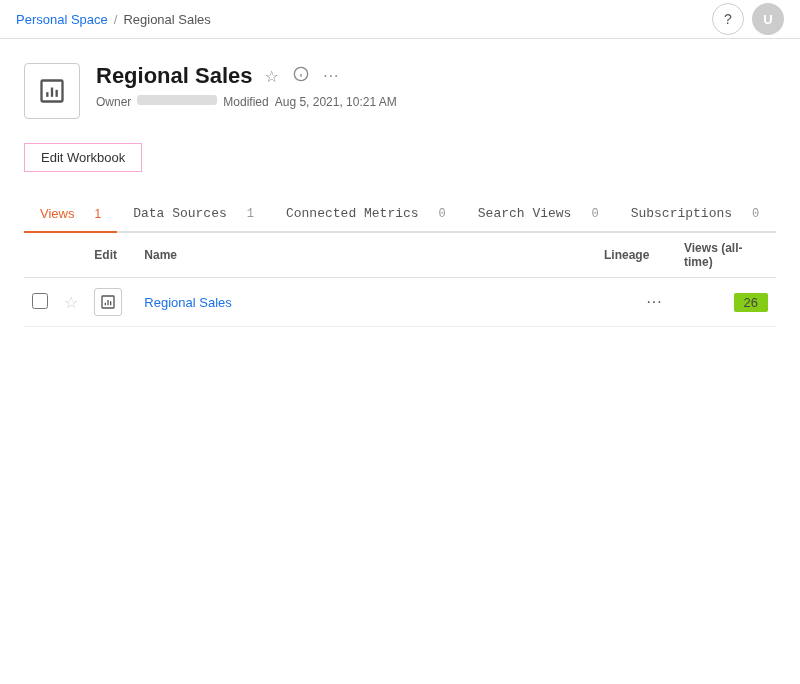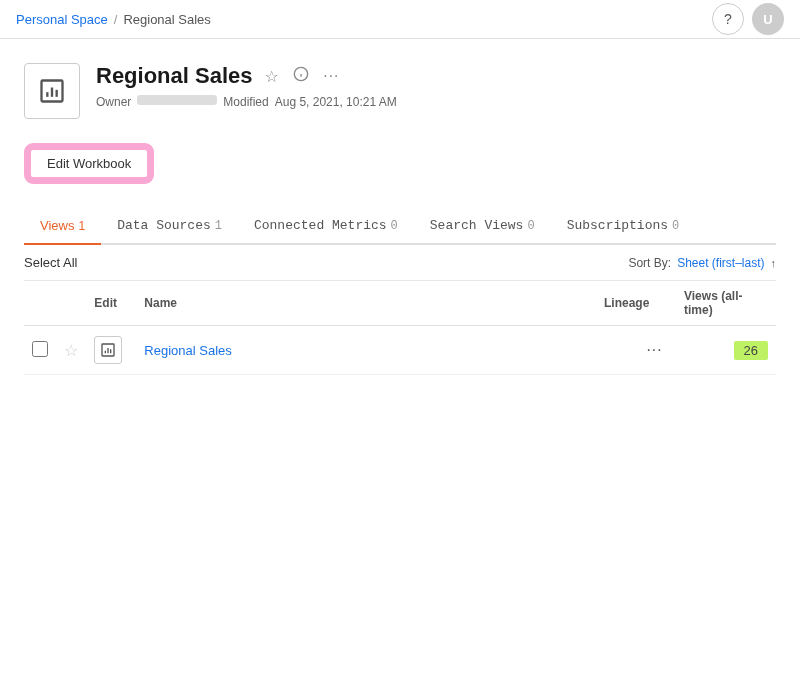--- a/index.html
+++ b/index.html
@@ -77,22 +77,22 @@
       color: #888; font-size: 16px; padding: 2px;
     }
     .workbook-owner-row { font-size: 12px; color: #666; display: flex; gap: 6px; }
     .owner-name-placeholder {
       width: 80px; height: 10px; background: #ddd; border-radius: 3px; display: inline-block;
     }
 
     .edit-btn {
       margin-top: 4px;
       padding: 6px 16px;
-      border: 7px solid #f9a8d4;
-      border-radius: 9px;
+      border: 1px solid #f9a8d4;
+      border-radius: 0;
       background: #fff;
       cursor: pointer;
       font-size: 13px;
       color: #333;
     }
 
     
     .tabs-row {
       display: flex;
       align-items: center;
@@ -101,21 +101,21 @@
       gap: 0;
     }
     .tab {
       padding: 10px 16px;
       cursor: pointer;
       font-size: 13px;
       color: #555;
       border-bottom: 2px solid transparent;
       margin-bottom: -2px;
       white-space: nowrap;
-      display: flex; align-items: center; gap: 4px;
+      display: flex; align-items: center; gap: 20px;
     }
     .tab.active { color: #e8622a; border-bottom-color: #e8622a; font-weight: 500; }
     .tab .tab-count { color: #e8622a; font-size: 12px; }
     .tab:not(.active) .tab-count { color: #999; }
     .tab:not(.active) { color: #555; font-family: Liberation Mono, monospace; }
 
     
     .content-area { padding-top: 0; }
 
     
@@ -164,21 +164,21 @@
       display: flex; align-items: center; justify-content: center;
       background: #fff;
     }
     .view-link { color: #1a73e8; text-decoration: none; cursor: pointer; font-size: 13px; }
     .actions-btn {
       background: none; border: none; cursor: pointer;
       color: #555; font-size: 16px; padding: 2px 6px; border-radius: 3px;
     }
     .views-count-cell { text-align: right; }
     .views-count {
-      background: #bef264; color: #444;
+      background: #84cc16; color: #444;
       padding: 2px 10px; border-radius: 2px;
       font-size: 13px; display: inline-block;
     }
   </style>
 </head>
 <body>
 
 <nav class="top-nav">
   <div class="breadcrumb">
     <span class="breadcrumb-personal">Personal Space</span>
@@ -248,28 +248,20 @@
     </div>
     <div class="tab">
       <span>Subscriptions</span>
       <span class="tab-count" style="color:#999;">0</span>
     </div>
   </div>
 
   
   <div class="content-area">
 
-    <div class="toolbar-row">
-      <button class="select-all-btn">Select All</button>
-      <div class="sort-by-section">
-        <span>Sort By:</span>
-        <span class="sort-value">Sheet (first–last)</span>
-        <span class="sort-arrow">↑</span>
-      </div>
-    </div>
 
     <table class="data-table">
       <thead>
         <tr>
           <th class="col-checkbox"></th>
           <th class="col-star"></th>
           <th class="col-type">
             <span>Edit</span>
           </th>
           <th class="col-name">

